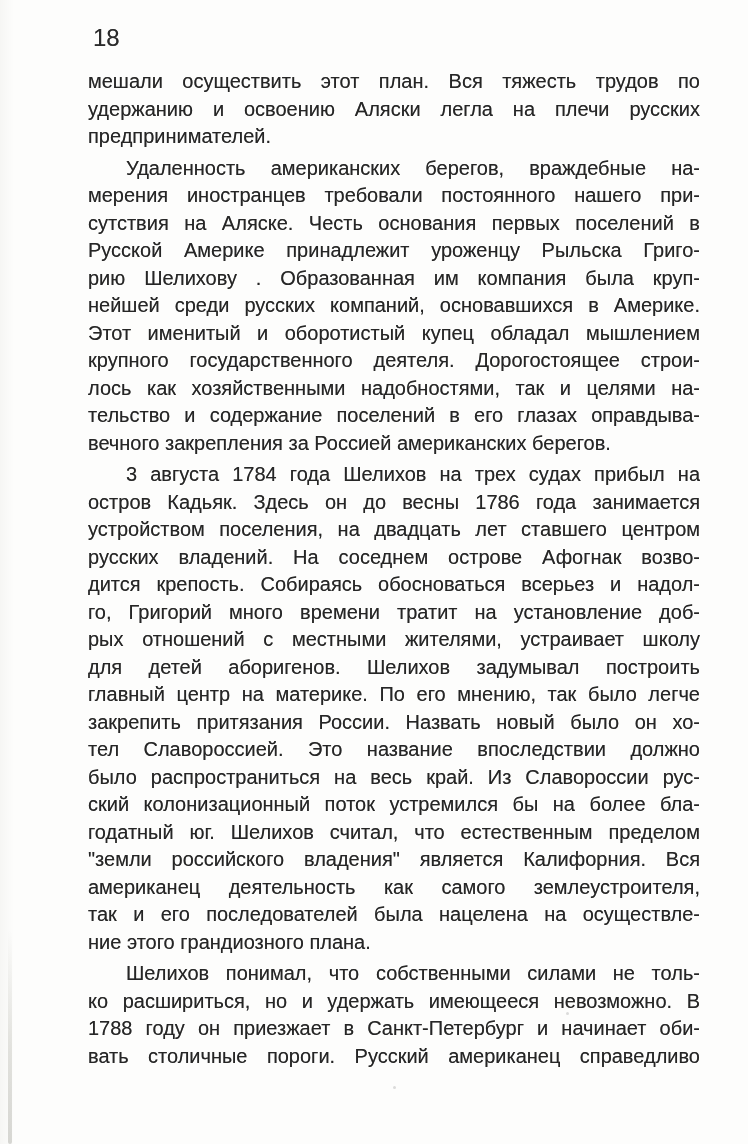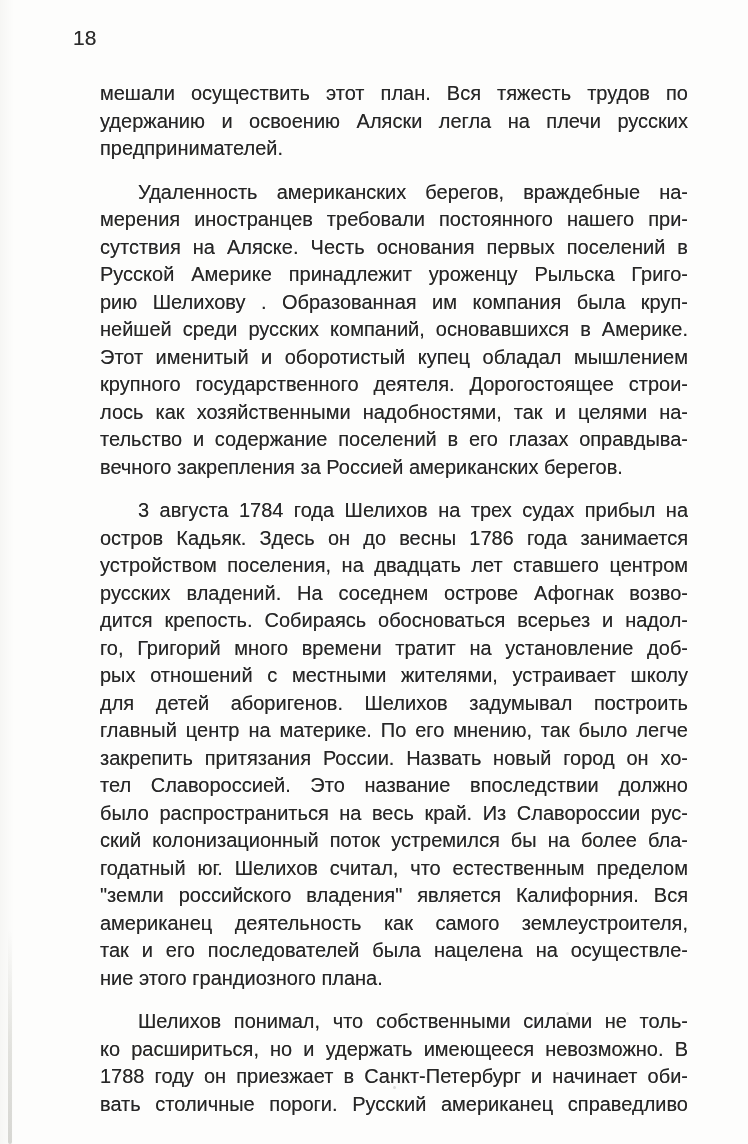--- a/index.html
+++ b/index.html
@@ -15,39 +15,39 @@
     font-family: "Liberation Sans", sans-serif;
     color: #262626;
   }
   .page {
     position: absolute;
     inset: 0;
     background: linear-gradient(90deg, #f6f6f4 0px, #fdfdfc 14px, #fdfdfc 100%);
   }
   .page-number {
     position: absolute;
-    left: 73px;
+    left: 93px;
     top: 26px;
-    font-size: 21px;
+    font-size: 24px;
     line-height: 24px;
     color: #2b2b2b;
     text-shadow: 0 0 0.5px rgba(40,40,40,0.55);
   }
   .text-block {
     position: absolute;
     left: 84px;
     top: 64px;
     width: 620px;
     font-size: 20px;
     line-height: 27.5px;
     color: #262626;
     text-shadow: 0 0 0.5px rgba(40,40,40,0.55);
   }
   .para {
-    margin: 16px;
+    margin: 4px;
   }
   .line {
     height: 27.5px;
     text-align: justify;
     text-align-last: justify;
     overflow: hidden;
   }
   .line.flush {
     text-align-last: left;
   }
@@ -102,21 +102,21 @@
       <div class="para">
         <div class="line indent"><span>3 августа 1784 года Шелихов на трех судах прибыл на</span> </div>
         <div class="line"><span>остров Кадьяк. Здесь он до весны 1786 года занимается</span> </div>
         <div class="line"><span>устройством поселения, на двадцать лет ставшего центром</span> </div>
         <div class="line"><span>русских владений. На соседнем острове Афогнак возво-</span> </div>
         <div class="line"><span>дится крепость. Собираясь обосноваться всерьез и надол-</span> </div>
         <div class="line"><span>го, Григорий много времени тратит на установление доб-</span> </div>
         <div class="line"><span>рых отношений с местными жителями, устраивает школу</span> </div>
         <div class="line"><span>для детей аборигенов. Шелихов задумывал построить</span> </div>
         <div class="line"><span>главный центр на материке. По его мнению, так было легче</span> </div>
-        <div class="line"><span>закрепить притязания России. Назвать новый город он хо-</span> </div>
+        <div class="line"><span>закрепить притязания России. Назвать новый было он хо-</span> </div>
         <div class="line"><span>тел Славороссией. Это название впоследствии должно</span> </div>
         <div class="line"><span>было распространиться на весь край. Из Славороссии рус-</span> </div>
         <div class="line"><span>ский колонизационный поток устремился бы на более бла-</span> </div>
         <div class="line"><span>годатный юг. Шелихов считал, что естественным пределом</span> </div>
         <div class="line"><span>"земли российского владения" является Калифорния. Вся</span> </div>
         <div class="line"><span>американец деятельность как самого землеустроителя,</span> </div>
         <div class="line"><span>так и его последователей была нацелена на осуществле-</span> </div>
         <div class="line flush"><span>ние этого грандиозного плана.</span> </div>
       </div>
       <div class="para">

